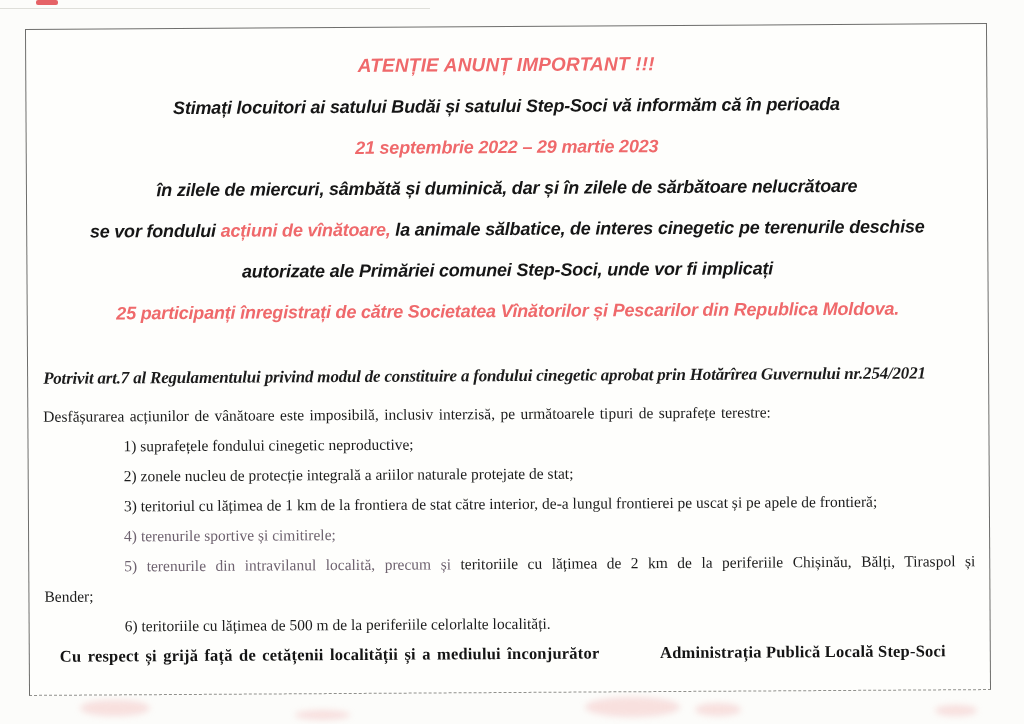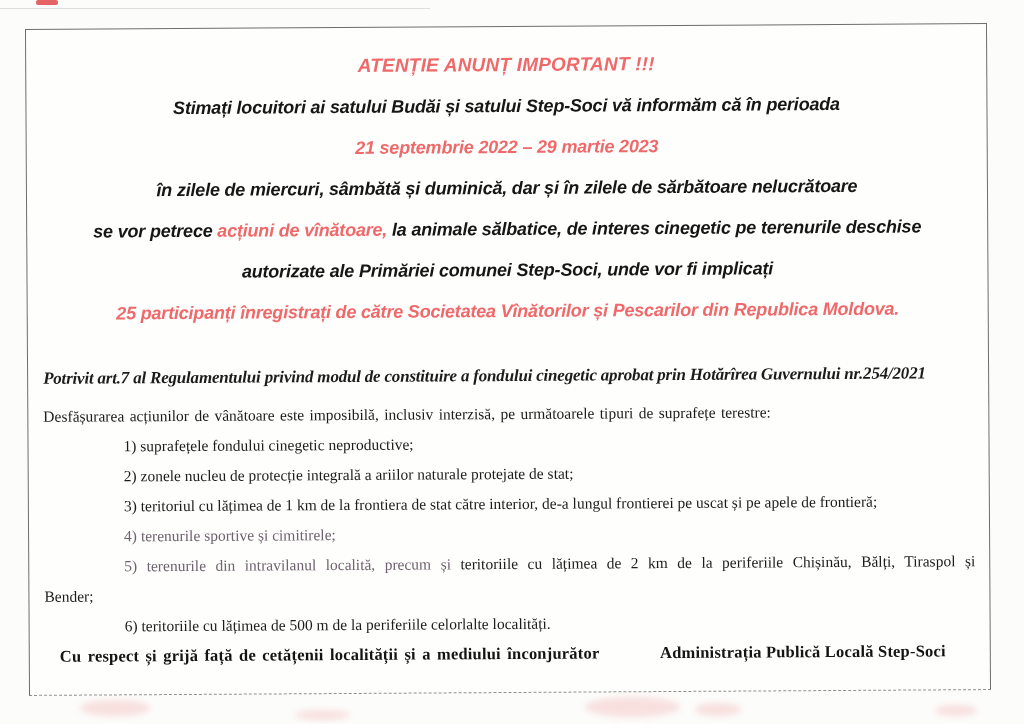--- a/index.html
+++ b/index.html
@@ -117,21 +117,21 @@
 
     <div class="head title red first">ATENȚIE ANUNȚ IMPORTANT !!!</div>
 
     <div class="head">Stimați locuitori ai satului Budăi și satului Step-Soci vă informăm că în perioada</div>
 
     <div class="head red">21 septembrie 2022 – 29 martie 2023</div>
 
     <div class="head">în zilele de miercuri, sâmbătă și duminică, dar și în zilele de sărbătoare nelucrătoare</div>
 
     <div class="head">
-      <span>se vor petrece </span><span class="red-inline">acțiuni de vînătoare,</span><span> la animale sălbatice, de interes cinegetic pe terenurile deschise</span>
+      <span>se vor fondului </span><span class="red-inline">acțiuni de vînătoare,</span><span> la animale sălbatice, de interes cinegetic pe terenurile deschise</span>
     </div>
 
     <div class="head">autorizate ale Primăriei comunei Step-Soci, unde vor fi implicați</div>
 
     <div class="head red">25 participanți înregistrați de către Societatea Vînătorilor și Pescarilor din Republica Moldova.</div>
 
     <div class="serif-block">
 
       <div class="reference">Potrivit art.7 al Regulamentului privind modul de constituire a fondului cinegetic aprobat prin Hotărîrea Guvernului nr.254/2021</div>
 

